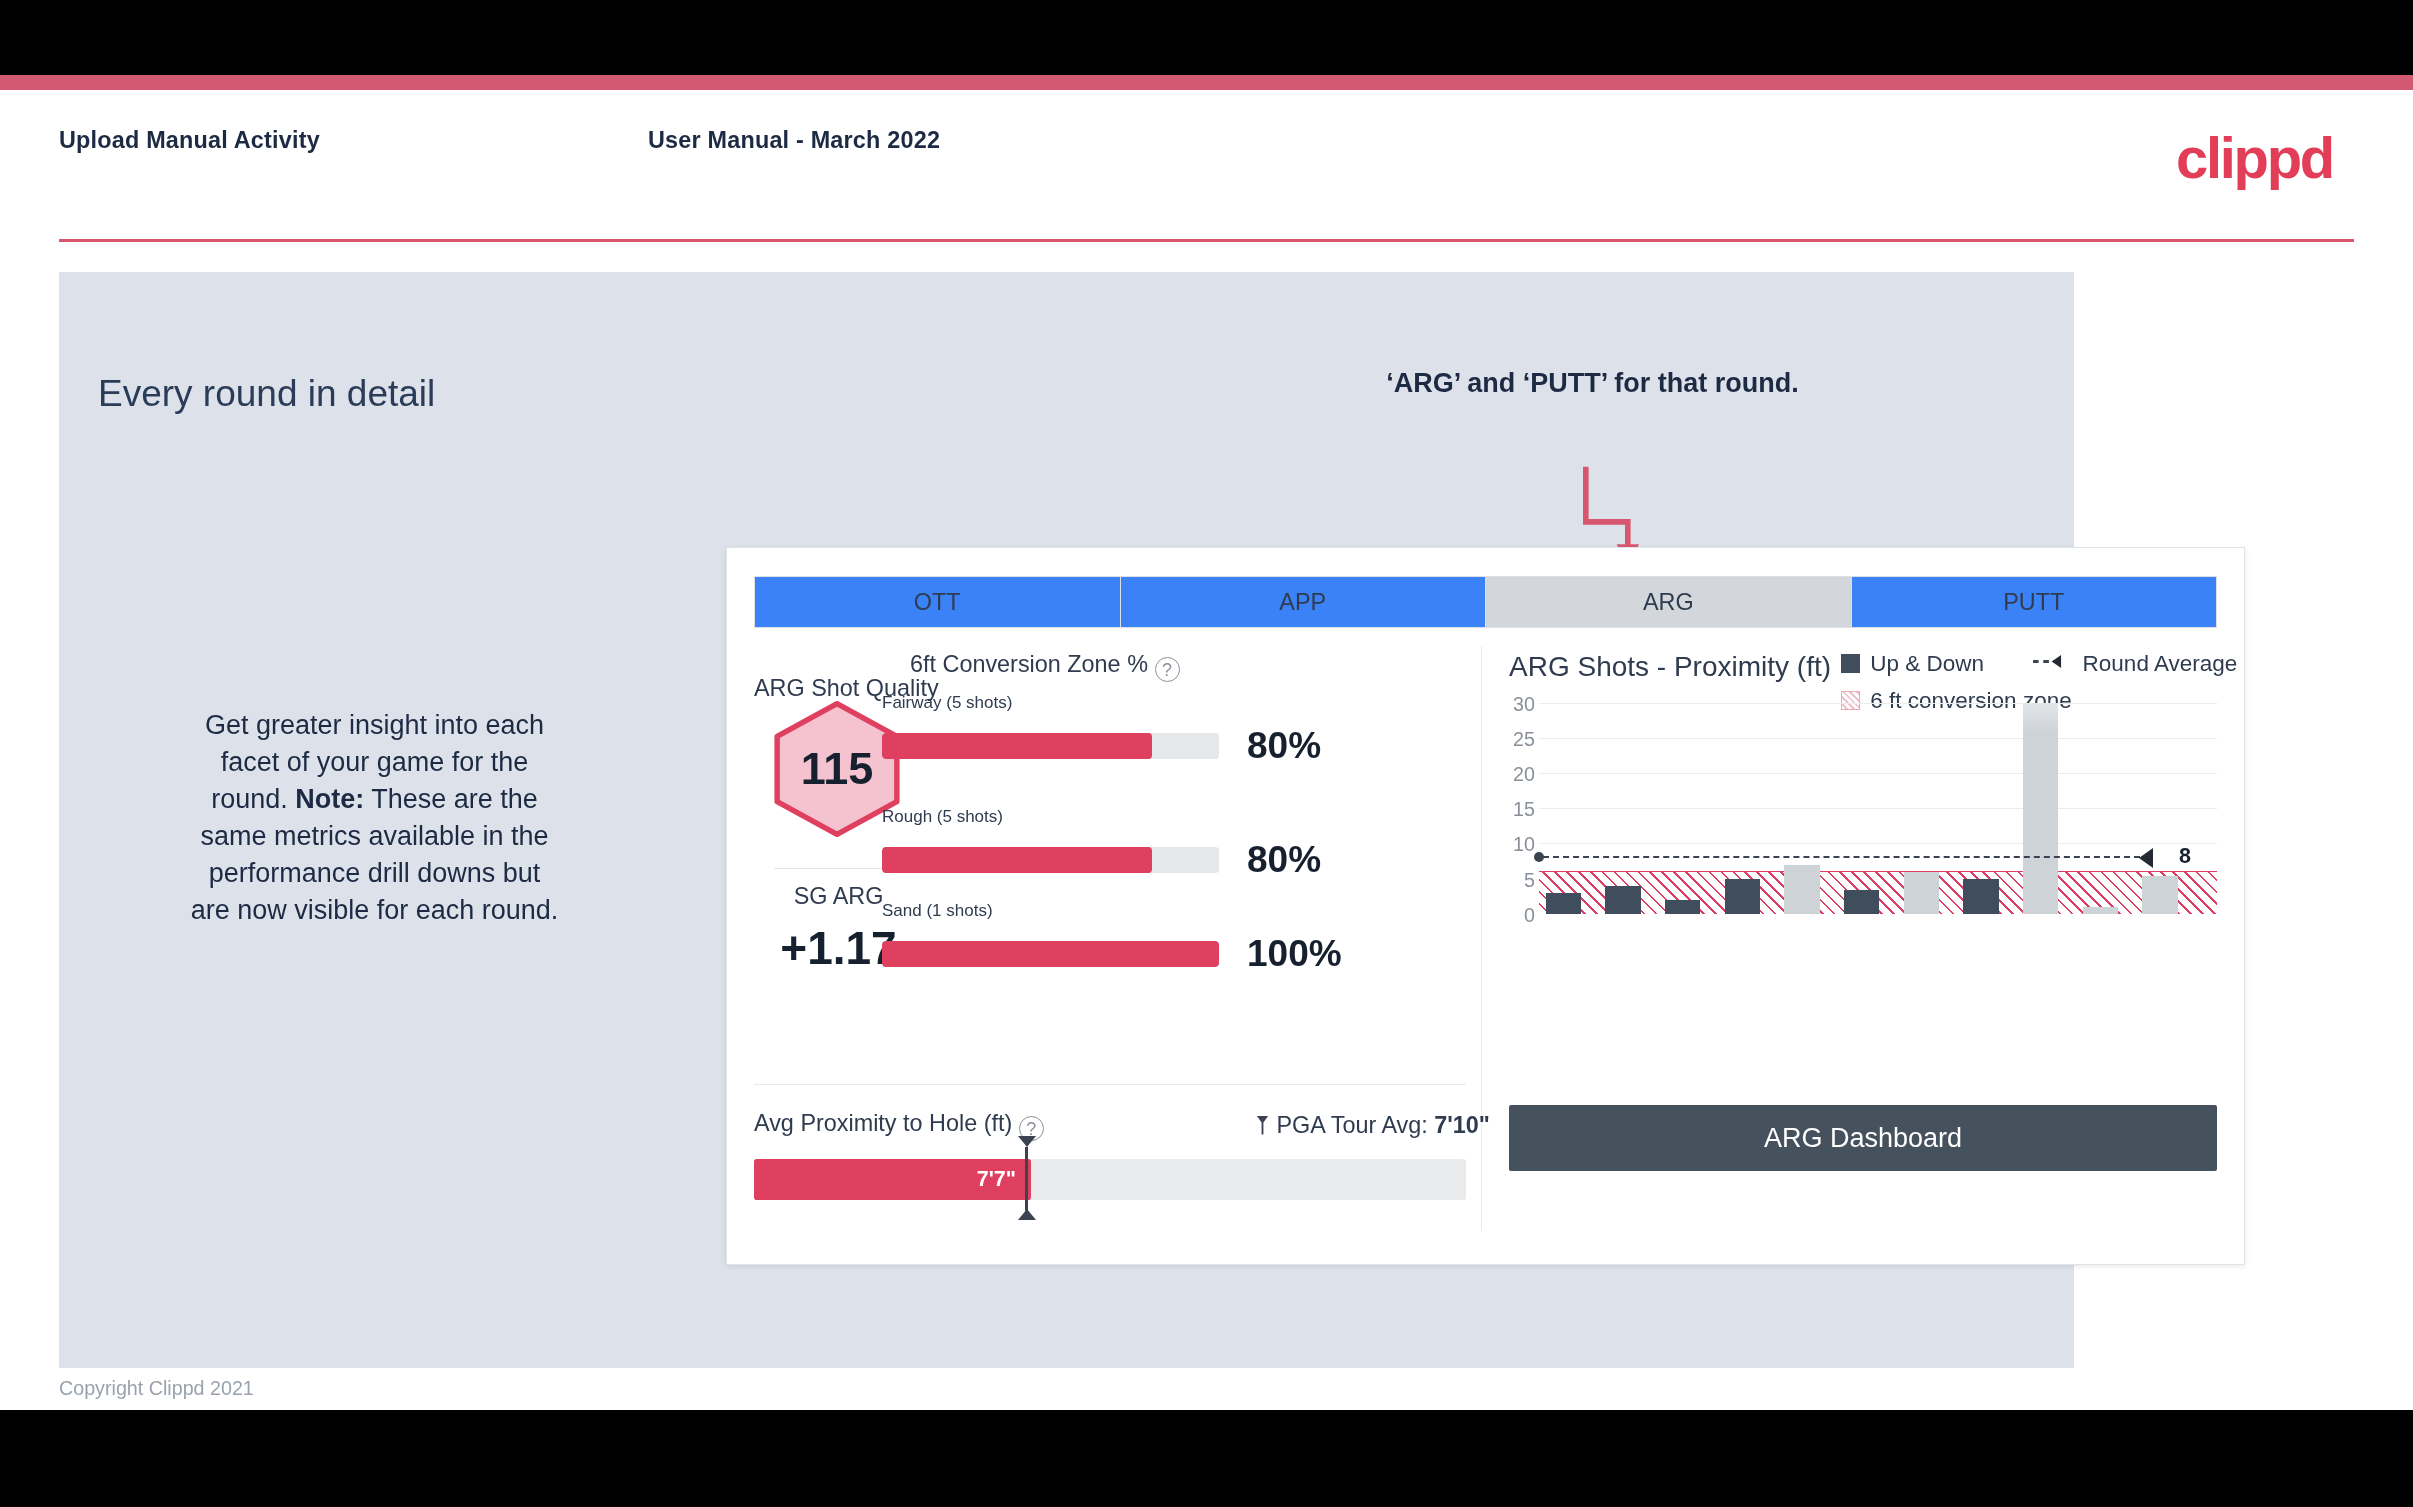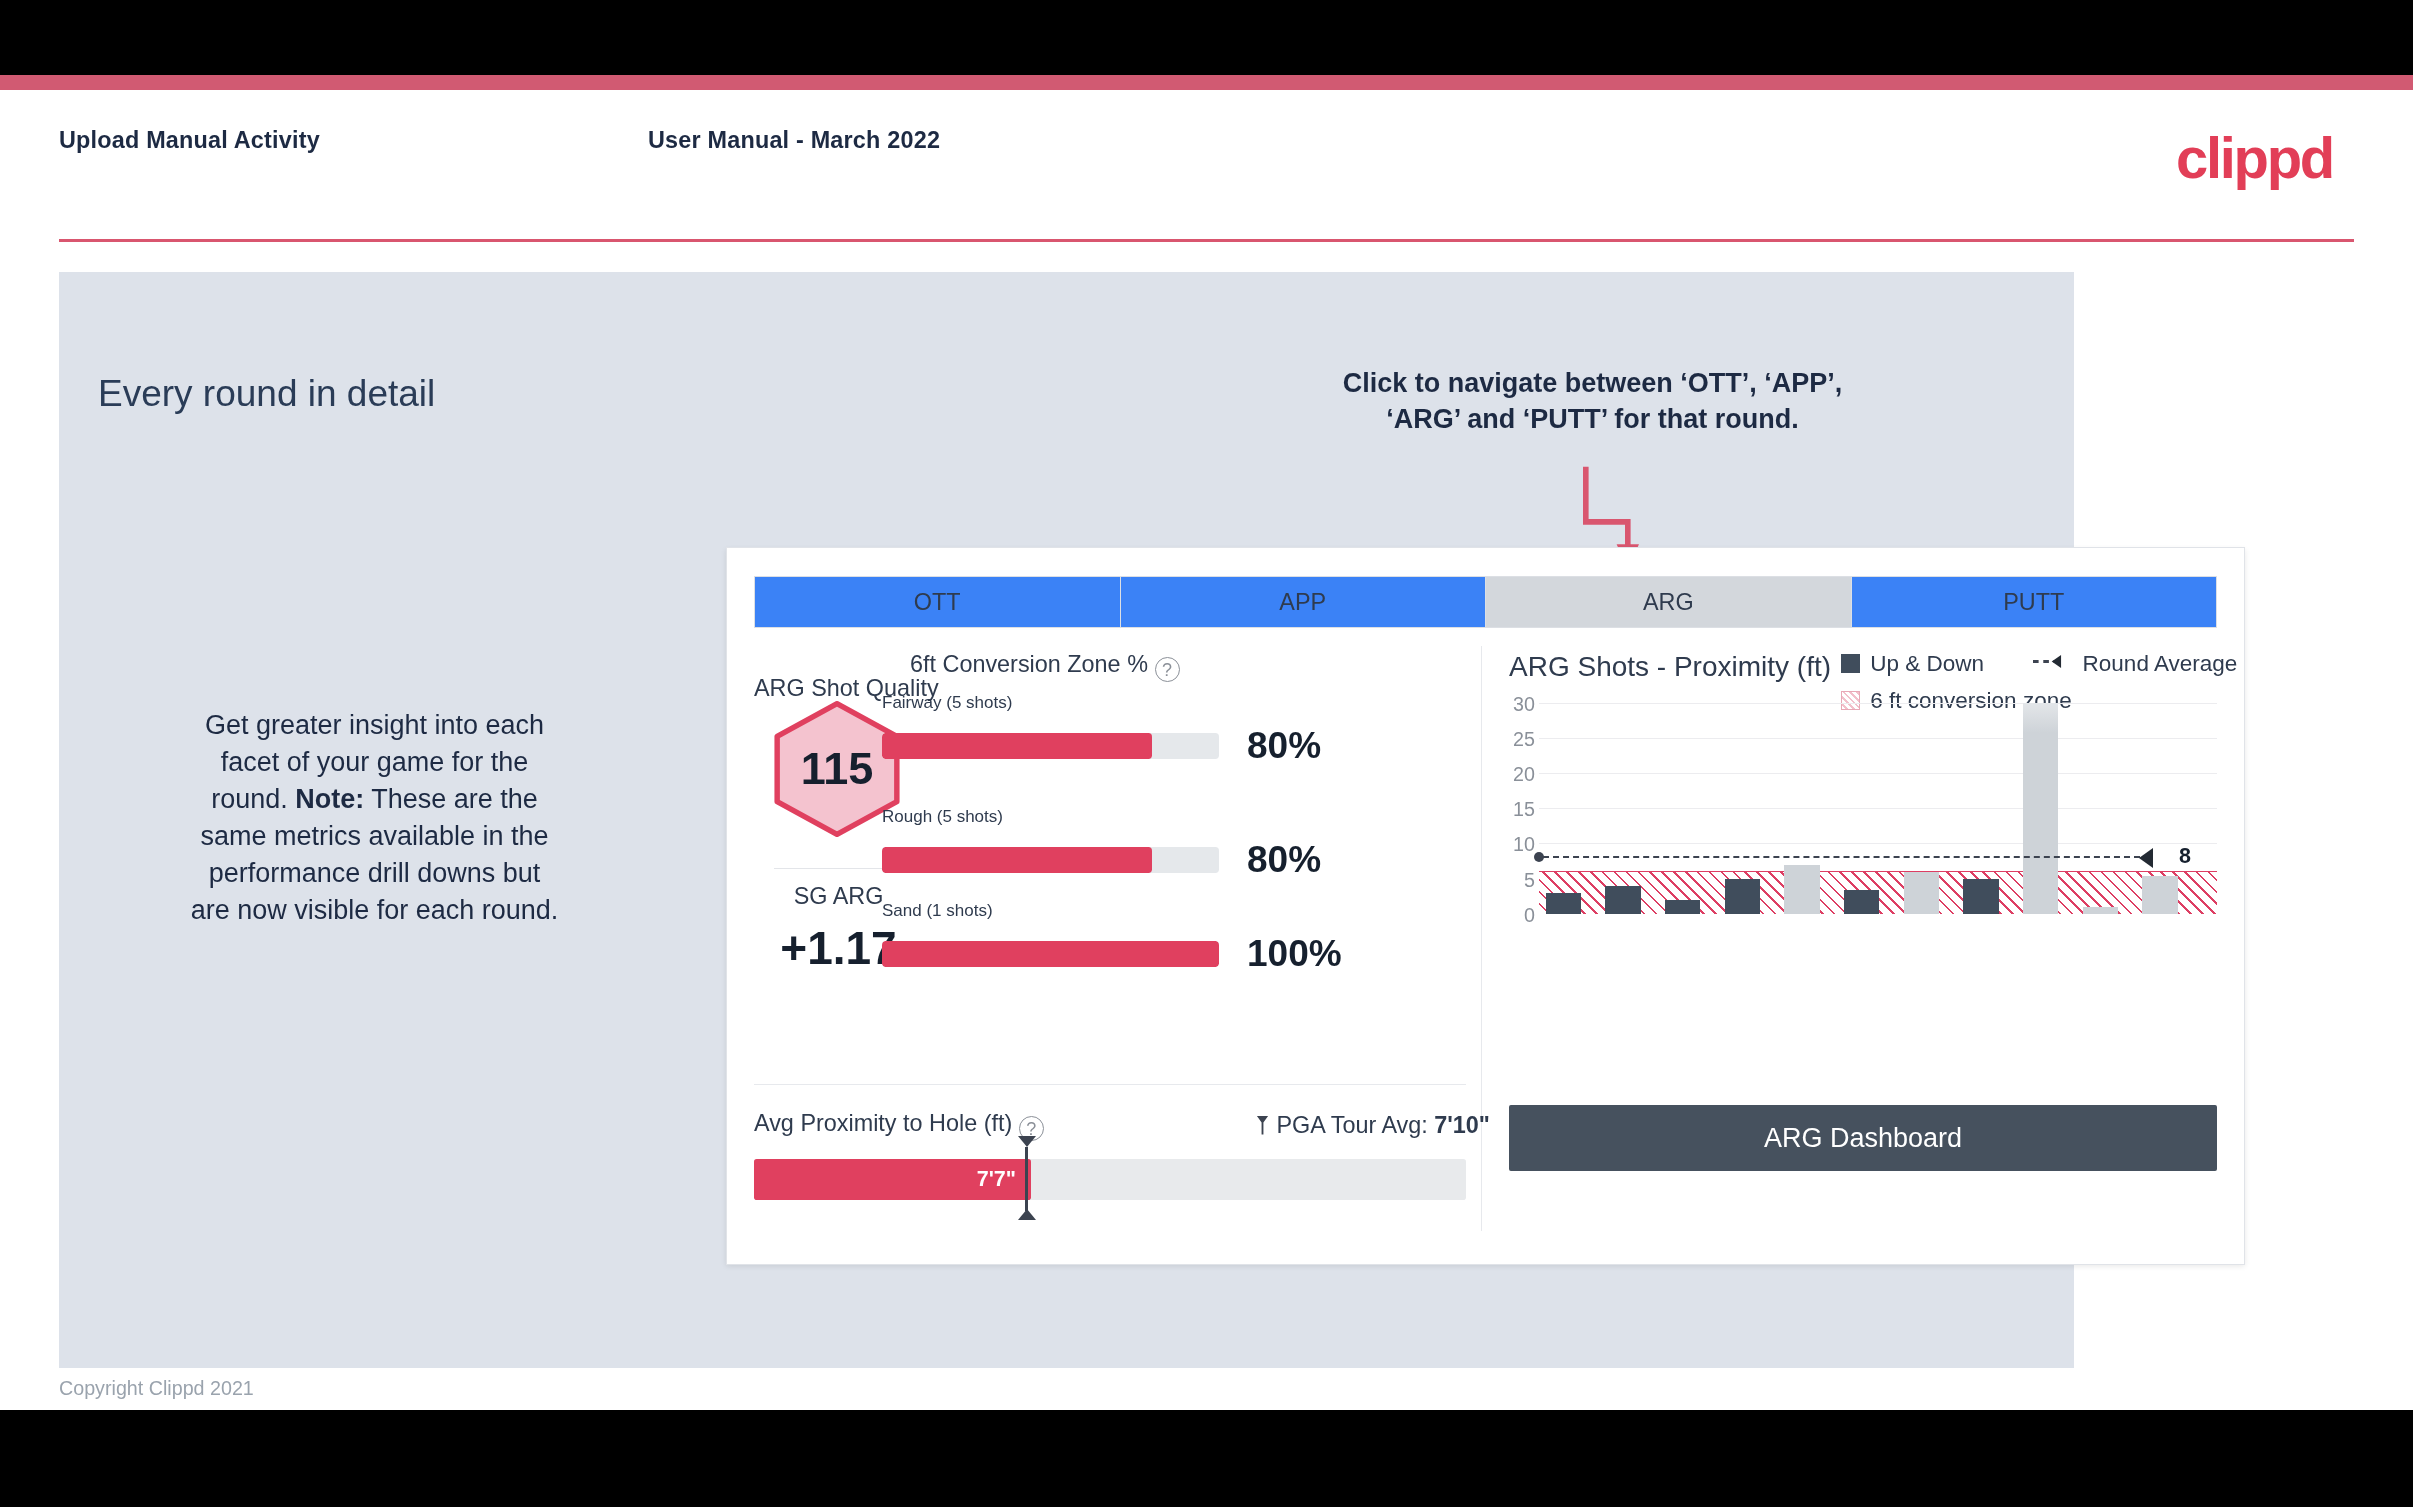--- a/index.html
+++ b/index.html
@@ -218,21 +218,20 @@
   <div class="hdr-left">Upload Manual Activity</div>
   <div class="hdr-mid">User Manual - March 2022</div>
   <div class="logo">clippd</div>
   <div class="hdr-rule"></div>
 
   <div class="body-panel"></div>
 
   <div class="title-sub">Every round in detail</div>
 
   <div class="callout">
-    <div>Click to navigate between ‘OTT’, ‘APP’,</div>
     <div>‘ARG’ and ‘PUTT’ for that round.</div>
   </div>
 
   <svg class="arrow-svg" width="112" height="112" viewBox="0 0 120 120">
     <path d="M3,3 L3,62 L48,62 L48,92" stroke="#d9566f" stroke-width="6" fill="none"></path>
     <path d="M48,112 L36,86 L60,86 Z" fill="#d9566f"></path>
   </svg>
 
   <div class="left-copy">
     <span>Get greater insight into each facet of your game for the round.</span>

